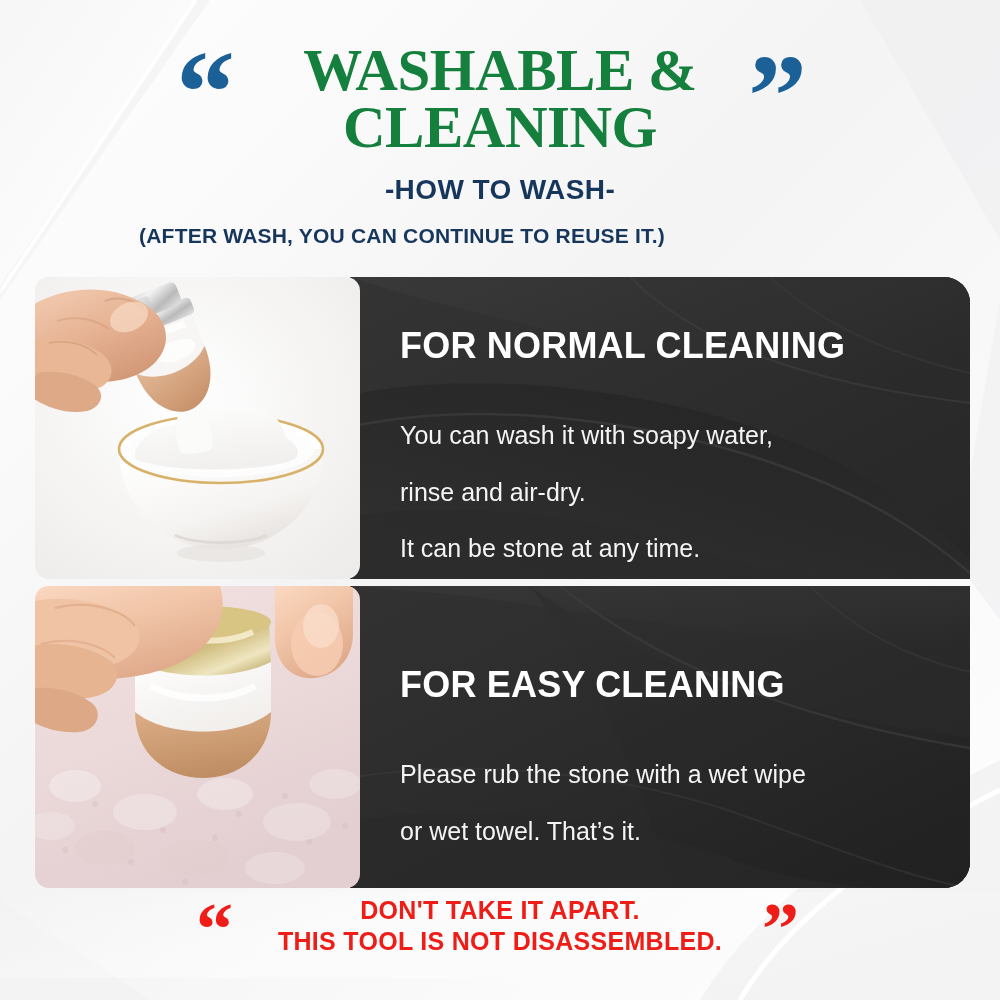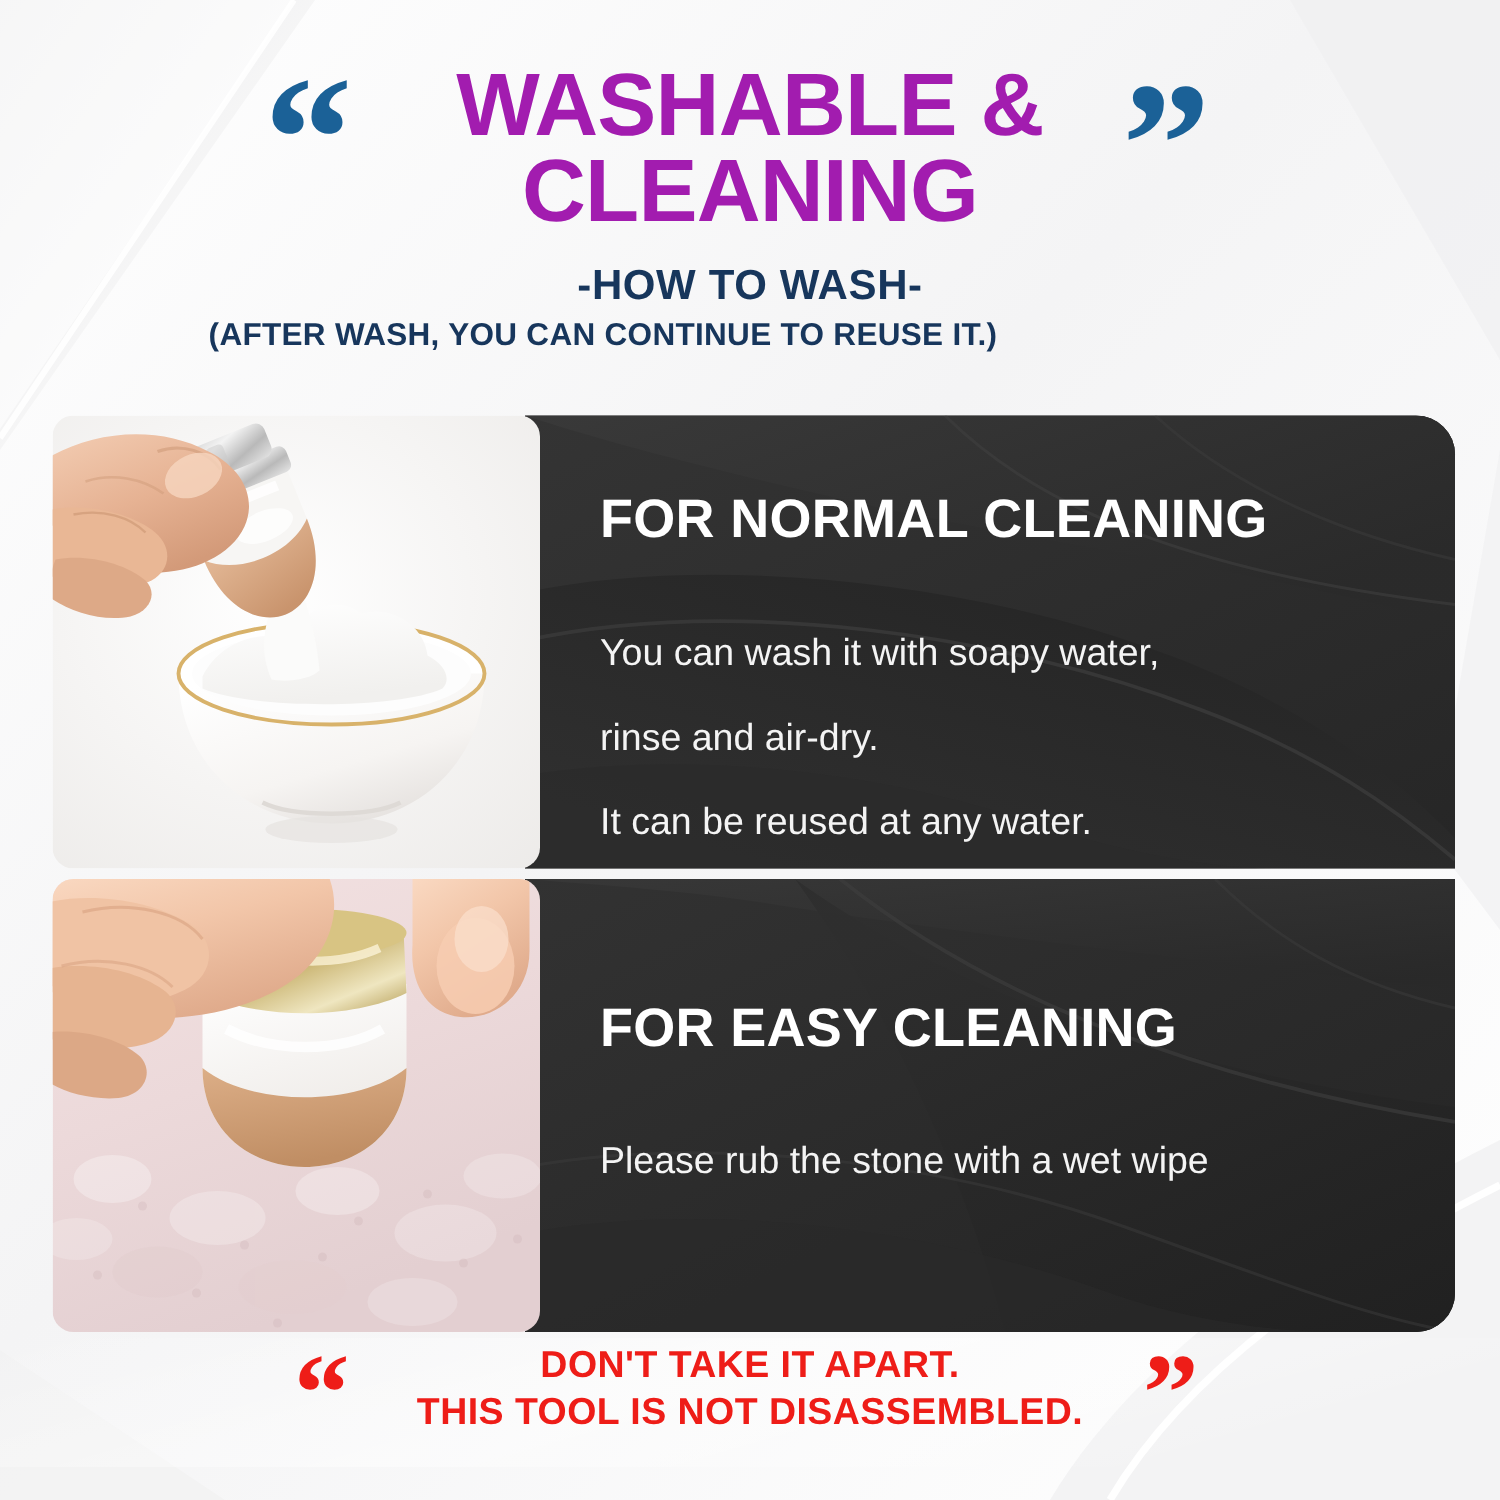--- a/index.html
+++ b/index.html
@@ -15,39 +15,39 @@
   #bg { position:absolute; inset:0; z-index:0; }
 
   
   #header {
     position:absolute; left:0; top:0; width:1000px; height:272px;
     z-index:5;
   }
   #title-block { position:absolute; left:0; top:42px; width:1000px; text-align:center; }
   #title {
     font-size:59px; line-height:0.97; font-weight:bold;
-    color:#a21caf; letter-spacing:-0.5px;
-    font-family:Liberation Sans, sans-serif;
+    color:#15803d; letter-spacing:-0.5px;
+    font-family:Liberation Serif, serif;
   }
   #title .ln { display:block; }
   .bigquote {
     position:absolute; color:#1b6197; font-weight:bold;
     font-family:"Liberation Serif", serif;
     font-size:118px; line-height:1;
     user-select:none;
   }
   #quote-open  { left:176px; top:34px; }
   #quote-close { left:748px; top:38px; }
 
   #subtitle {
     position:absolute; left:0; top:174px; width:1000px; text-align:center;
     font-size:28px; font-weight:bold; color:#17365c; letter-spacing:0.4px;
   }
   #subnote {
-    position:absolute; left:0; top:212px; width:804px; text-align:center;
+    position:absolute; left:0; top:224px; width:804px; text-align:center;
     font-size:21px; font-weight:bold; color:#17365c; letter-spacing:0.2px;
   }
 
   
   .card-row { position:absolute; left:0; width:1000px; z-index:4; }
   #row1 { top:277px; height:302px; }
   #row2 { top:586px; height:302px;padding-left:24px; }
 
   .photo {
     position:absolute; left:35px; top:0; width:325px; height:302px;
@@ -259,21 +259,21 @@
       <path d="M280,0 C340,60 440,104 620,126" fill="none" stroke="#3f3f3f" stroke-width="2" opacity="0.6"></path>
       <path d="M420,0 C470,46 540,78 620,96" fill="none" stroke="#3b3b3b" stroke-width="2" opacity="0.5"></path>
       <path d="M0,240 C110,222 240,238 340,272 C400,292 460,302 500,302 L0,302 Z" fill="#2b2b2b" opacity="0.7"></path>
     </svg>
 
     <div class="panel-txt t-title card-title">FOR NORMAL CLEANING</div>
 
     <div class="panel-txt t-body card-body">
       <span class="ln">You can wash it with soapy water,</span>
       <span class="ln">rinse and air-dry.</span>
-      <span class="ln">It can be reused at any water.</span>
+      <span class="ln">It can be stone at any time.</span>
     </div>
   </div>
 </div>
 
 <div class="card-row" id="row2">
 
   <div class="photo">
     <svg width="325" height="302" viewBox="0 0 325 302">
       <defs>
         <linearGradient id="towel2" x1="0" y1="0" x2="0.4" y2="1">
@@ -377,20 +377,21 @@
       <path d="M210,0 C310,80 450,134 620,162" fill="none" stroke="#3d3d3d" stroke-width="2.5" opacity="0.65"></path>
       <path d="M0,192 C120,170 280,188 400,232 C490,264 560,292 620,302" fill="none" stroke="#3a3a3a" stroke-width="2" opacity="0.55"></path>
       <path d="M0,236 C120,214 270,232 390,276 C440,294 500,302 540,302 L0,302 Z" fill="#2a2a2a" opacity="0.65"></path>
       <path d="M460,0 C500,40 550,70 620,86" fill="none" stroke="#3b3b3b" stroke-width="2" opacity="0.5"></path>
     </svg>
 
     <div class="panel-txt t-title card-title">FOR EASY CLEANING</div>
 
     <div class="panel-txt t-body card-body">
       <span class="ln">Please rub the stone with a wet wipe</span>
+      <span class="ln">or wet towel. That’s it.</span>
     </div>
   </div>
 </div>
 
 <div id="footer">
   <span class="redquote" id="rq-open">“</span>
 
   <span class="redquote" id="rq-close">”</span>
 
   <div id="footer-text">

